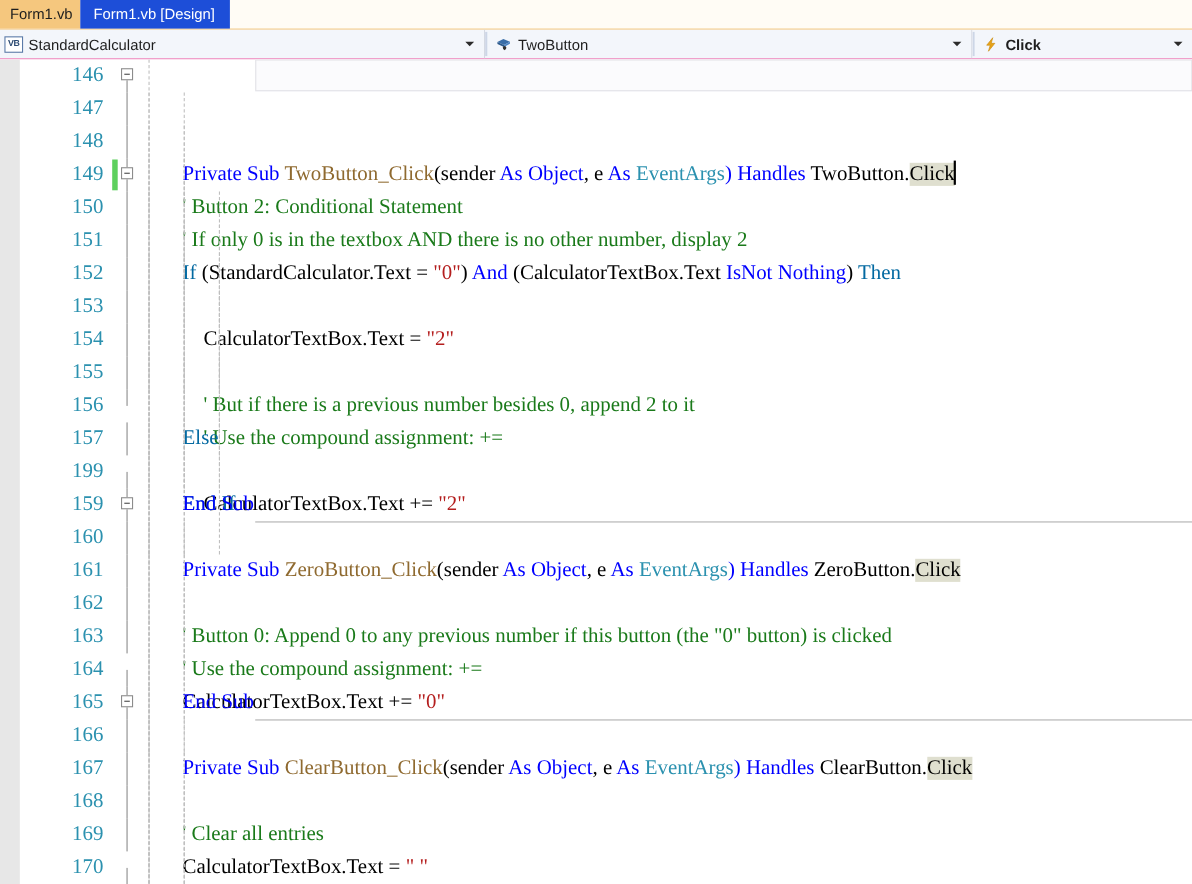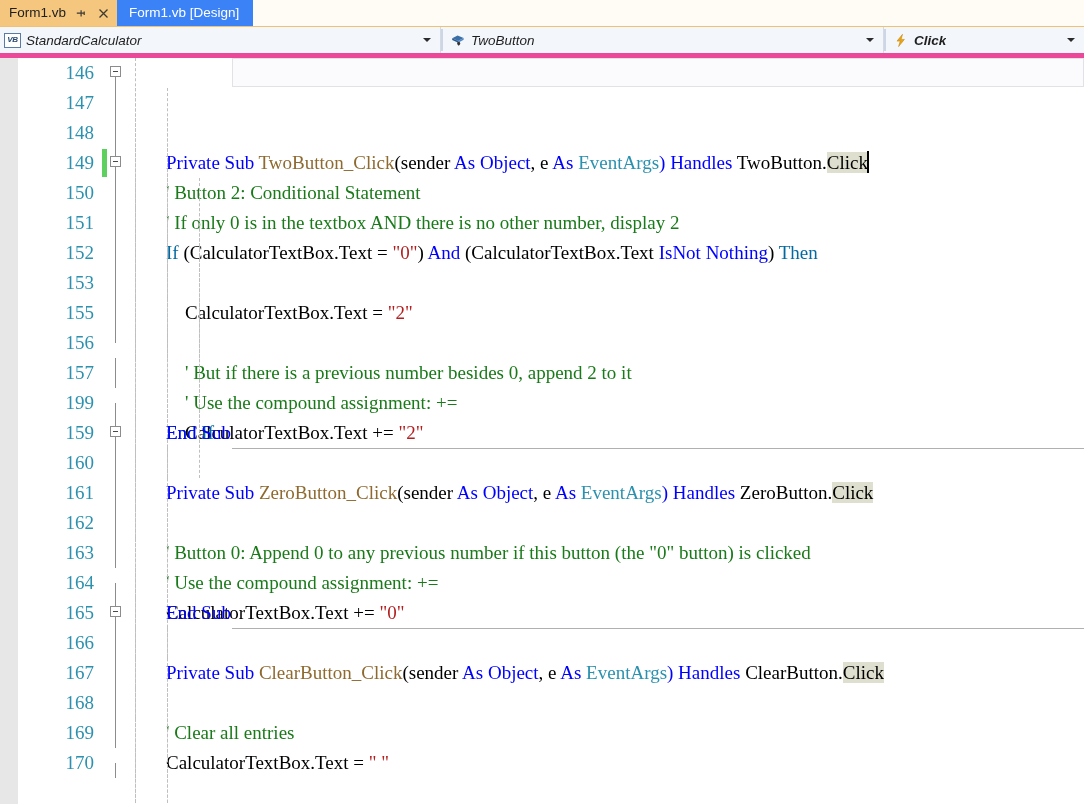--- a/index.html
+++ b/index.html
@@ -23,49 +23,49 @@
     position: relative;
   }
   .tab {
     display: flex;
     align-items: center;
     font-size: 13.5px;
     padding: 0 7px 0 9px;
     white-space: nowrap;
     position: relative;
     cursor: default;
+    flex-direction: column;
   }
   .tab.active {
     background: #f5c77e;
     color: #1e1e1e;
   }
   .tab.design {
-    background: #3b82f6;
+    background: #1d4ed8;
     color: #ffffff;
     padding: 0 14px 0 12px;
   }
   .tab-label { line-height: 26px; }
   .tab-pin, .tab-close {
     margin-left: 9px;
     width: 13px; height: 13px;
     display: inline-flex;
     align-items: center;
     justify-content: center;
     color: #3d3a33;
   }
   .tab-pin svg, .tab-close svg { display:block; }
 
   
   .navbar {
     height: 26px;
     background: #f3f6fb;
     display: flex;
     align-items: stretch;
-    border-bottom: 5px solid #ec4899;
-    font-style: italic;
+    border-bottom: 1px solid #ec4899;
   }
   .combo {
     display: flex;
     align-items: center;
     height: 26px;
     background: #f3f6fb;
     position: relative;
     overflow: hidden;
   }
   .combo.c1 { width: 440px; border-right: 1px solid #d4d9e2; }
@@ -368,21 +368,21 @@
     <div class="row">
       <div class="gutter-num">149</div>
       <div class="gutter-mark">
         <div class="changebar"></div>
         <div class="outline-line"></div>
         <div class="fold-box"></div>
       </div>
       <div class="code">
         <div class="guide g1"></div>
         <div class="guide g2"></div>
-        <span><span class="kw2">If </span><span class="id">(CalculatorTextBox.Text = </span><span class="str">"0"</span><span class="id">) </span><span class="kw">And </span><span class="id">(CalculatorTextBox.Text </span><span class="kw">IsNot Nothing</span><span class="id">) </span><span class="kw2">Then</span></span>
+        <span><span class="kw2">If </span><span class="id">(StandardCalculator.Text = </span><span class="str">"0"</span><span class="id">) </span><span class="kw">And </span><span class="id">(CalculatorTextBox.Text </span><span class="kw">IsNot Nothing</span><span class="id">) </span><span class="kw2">Then</span></span>
       </div>
     </div>
 
     <div class="row">
       <div class="gutter-num">150</div>
       <div class="gutter-mark">
 
         <div class="outline-line"></div>
       </div>
       <div class="code">
@@ -424,20 +424,31 @@
           <div class="outline-line"></div>
         </div>
       <div class="code">
         <div class="guide g1"></div>
         <div class="guide g2"></div>
         <div class="guide g3"></div>
         <span class="cmt"><span>    </span><span>' Use the compound assignment: +=</span></span>
       </div>
     </div>
 
+    <div class="row">
+      <div class="gutter-num">154</div>
+      <div class="gutter-mark">
+          <div class="outline-line"></div>
+        </div>
+      <div class="code">
+        <div class="guide g1"></div>
+        <div class="guide g2"></div>
+        <span class="kw2">Else</span>
+      </div>
+    </div>
 
     <div class="row">
       <div class="gutter-num">155</div>
       <div class="gutter-mark">
           <div class="outline-line"></div>
         </div>
       <div class="code">
         <div class="guide g1"></div>
         <div class="guide g2"></div>
         <div class="guide g3"></div>

